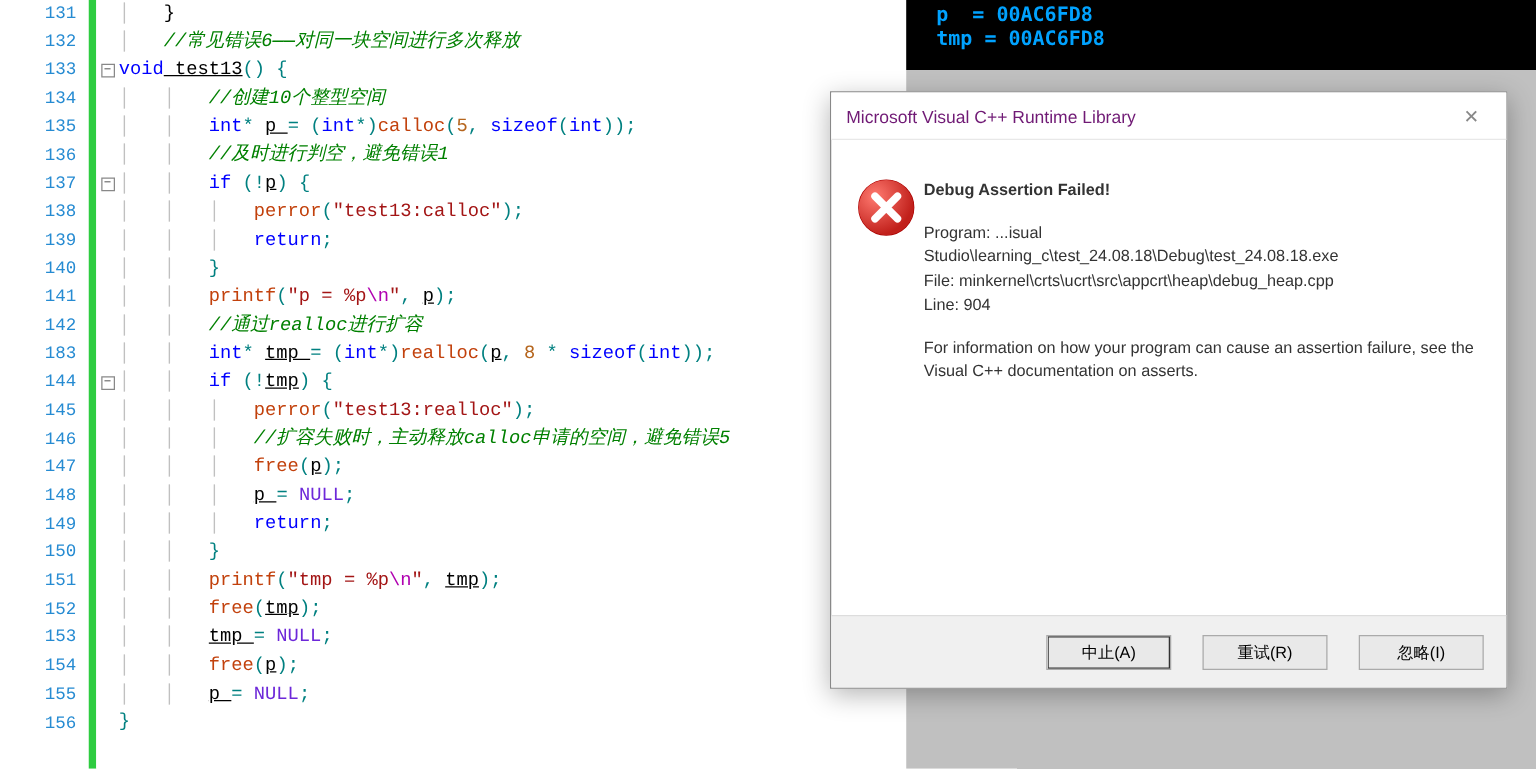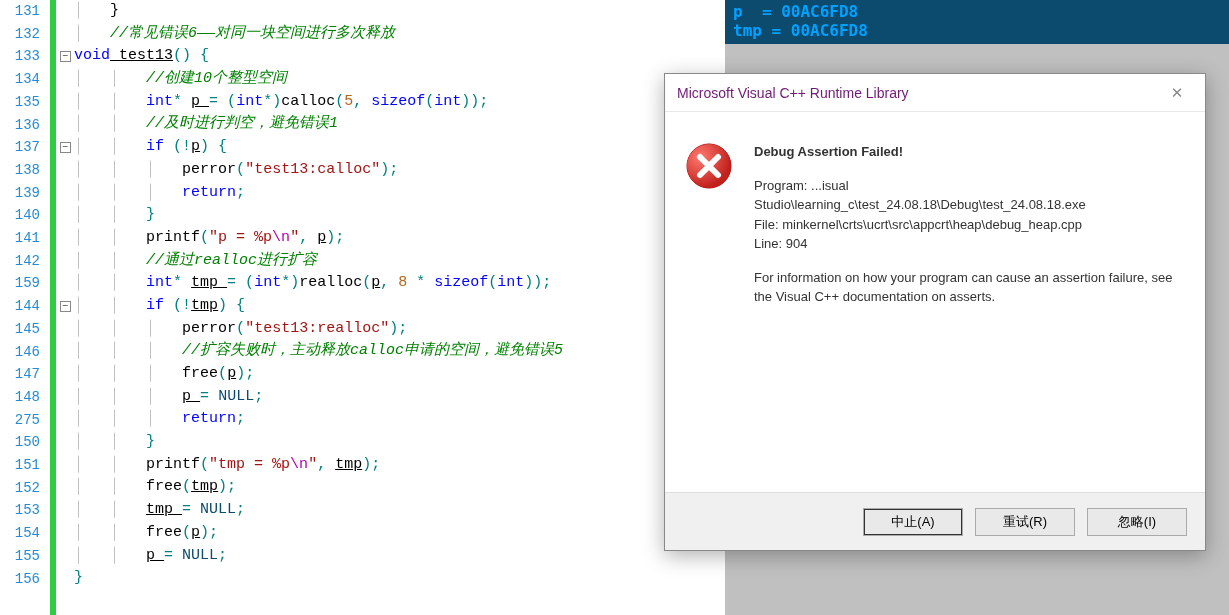--- a/index.html
+++ b/index.html
@@ -10,20 +10,21 @@
       position: relative;
       width: 1229px;
       height: 615px;
       overflow: hidden;
     }
     .editor-area {
       display: flex;
       width: 720px;
       height: 615px;
       background: #fff;
+      padding-left: 21px;
     }
     .line-numbers {
       width: 50px;
       text-align: right;
       padding-right: 10px;
       color: #268bd2;
       font-size: 14px;
       line-height: 22.7px;
       user-select: none;
       background: #fff;
@@ -57,46 +58,46 @@
       white-space: pre;
       position: relative;
     }
     .code-line { height: 22.7px; }
     .guide {
       color: #c0c0c0;
     }
     .comment { color: #008000; font-style: italic; }
     .keyword { color: #0000ff; }
     .type { color: #0000ff; text-align: right; }
-    .func { color: #000000; font-family: Liberation Mono, monospace; }
+    .func { color: #c2410c; font-family: Liberation Mono, monospace; }
     .string { color: #a31515; }
     .number { color: #b5651d; }
     .op { color: #008080; }
     .ident { color: #000; text-decoration: underline; }
     .escape { color: #b000b0; }
-    .purple { color: #0c4a6e; }
+    .purple { color: #6d28d9; }
     .paren { color: #000; }
 
     .console-area {
       position: absolute;
       left: 725px;
       top: 0;
       width: 504px;
       height: 615px;
       background: #c0c0c0;
     }
     .console-text {
-      background: #0c4a6e;
+      background: #000000;
       color: #00a2ff;
       font-family: Consolas, monospace;
       font-size: 16px;
       font-weight: bold;
-      padding: 2px 8px;
+      padding: 2px 24px;
       white-space: pre;
-      height: 44px;
+      height: 56px;
     }
 
     .dialog {
       position: absolute;
       left: 664px;
       top: 73px;
       width: 542px;
       height: 478px;
       background: #fff;
       border: 1px solid #888;
@@ -120,21 +121,21 @@
     .dialog-close {
       width: 32px;
       text-align: center;
       color: #888;
       font-size: 15px;
       cursor: pointer;
     }
     .dialog-body {
       display: flex;
       padding: 30px 20px 20px 20px;
-      gap: 21px;
+      gap: 6px;
       justify-content: center;
     }
     .dialog-icon {
       width: 48px;
       height: 48px;
       flex-shrink: 0;
     }
     .dialog-content {
       flex: 1;
       color: #333;
@@ -161,20 +162,21 @@
       padding-right: 18px;
     }
     .dialog-btn {
       min-width: 100px;
       height: 28px;
       background: #e9e9e9;
       border: 1px solid #aaa;
       font-size: 13px;
       cursor: pointer;
       font-family: "Microsoft YaHei", sans-serif;
+      margin-left: 13px;
     }
     .dialog-btn.default {
       box-shadow: inset 0 0 0 1px #333;
     }
   </style>
 </head>
 <body>
 
 <div class="editor-area">
   <div class="line-numbers" id="line-numbers">
@@ -183,27 +185,27 @@
       <div>133</div>
       <div>134</div>
       <div>135</div>
       <div>136</div>
       <div>137</div>
       <div>138</div>
       <div>139</div>
       <div>140</div>
       <div>141</div>
       <div>142</div>
-      <div>159</div>
+      <div>183</div>
       <div>144</div>
       <div>145</div>
       <div>146</div>
       <div>147</div>
       <div>148</div>
-      <div>275</div>
+      <div>149</div>
       <div>150</div>
       <div>151</div>
       <div>152</div>
       <div>153</div>
       <div>154</div>
       <div>155</div>
       <div>156</div>
     </div>
   <div class="marker-col"></div>
   <div class="fold-col" id="fold-col">

